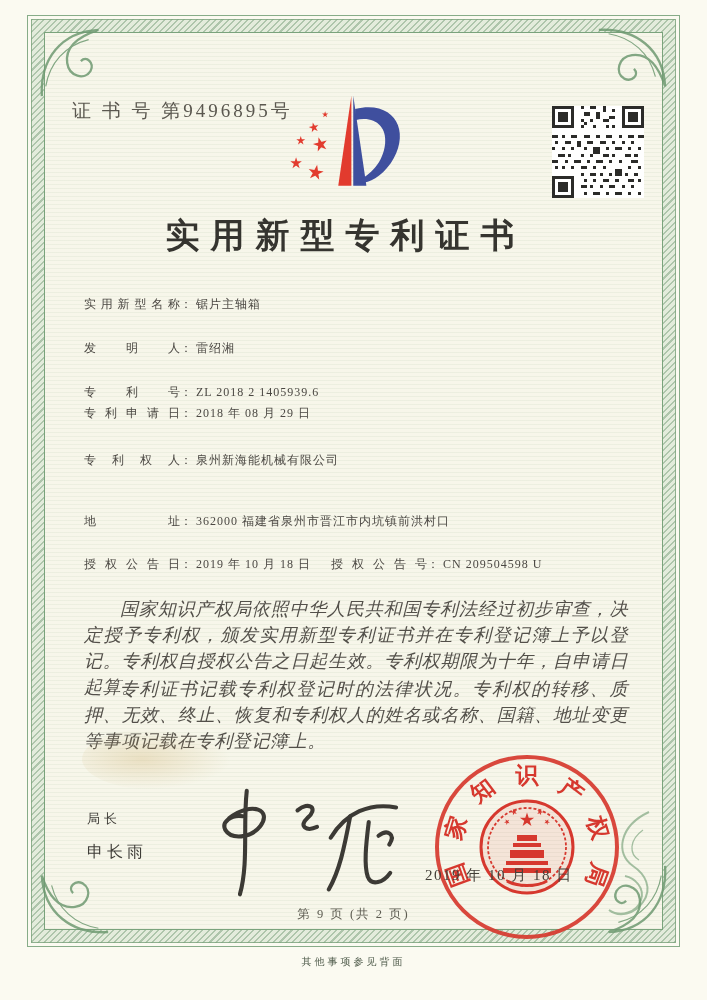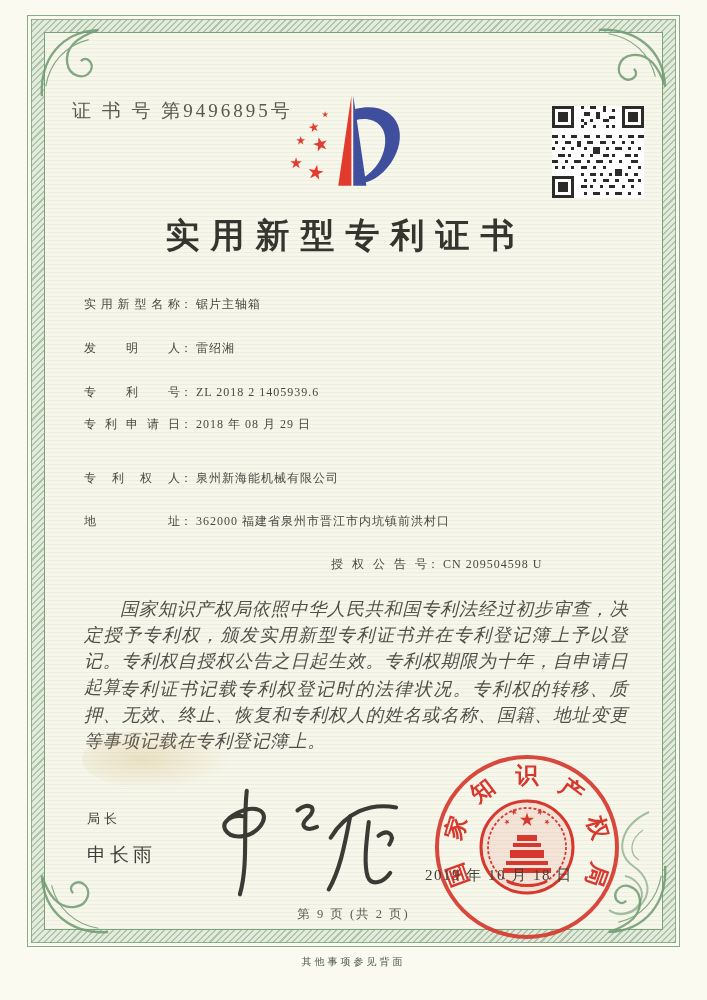--- a/index.html
+++ b/index.html
@@ -43,21 +43,21 @@
   .frow{left:84px;width:545px;font-size:12px;white-space:nowrap;}
   .flabel{display:inline-block;width:96px;text-align:justify;text-align-last:justify;vertical-align:top;}
   .fcolon{display:inline-block;margin-right:4px;}
   .fvalue{letter-spacing:1px;}
   .grantno{position:absolute;left:239px;top:0;white-space:nowrap;padding-left:8px;}
   
   .para{left:84px;width:544px;font-size:18px;line-height:26px;text-indent:2em;
         letter-spacing:.6px;color:#53504a;text-align:justify;font-style:italic;}
   
   .signoff-title{left:87px;top:810px;font-size:13px;letter-spacing:4px;color:#3f3d38;}
-  .signoff-name{left:87px;top:842px;font-size:19px;letter-spacing:4px;color:#3f3d38;}
+  .signoff-name{left:87px;top:842px;font-size:16px;letter-spacing:4px;color:#3f3d38;}
   .sig{left:196px;top:785px;width:205px;height:108px;}
   
   .seal{left:432px;top:752px;width:190px;height:190px;}
   .seal-ring{position:absolute;left:3px;top:3px;width:176px;height:176px;border:4px solid rgba(214,56,46,.92);border-radius:50%;}
   .seal-char{position:absolute;left:50%;top:50%;width:24px;margin-left:-12px;margin-top:-13px;
              font-size:23px;font-weight:bold;color:#d6382e;text-align:center;}
   .emblem{position:absolute;left:45px;top:45px;width:100px;height:100px;}
   .seal-date{left:425px;top:866px;font-size:15px;letter-spacing:1.5px;color:#433f38;z-index:5;}
   
   .page-no{left:0;right:0;top:906px;text-align:center;font-size:12.5px;letter-spacing:2px;color:#5c5b50;}
@@ -140,30 +140,31 @@
 
 <div class="abs frow" style="top:296px">
   <span class="flabel">实用新型名称</span><span class="fcolon">：</span><span class="fvalue">锯片主轴箱</span>
 </div>
 <div class="abs frow" style="top:340px">
   <span class="flabel">发明人</span><span class="fcolon">：</span><span class="fvalue">雷绍湘</span>
 </div>
 <div class="abs frow" style="top:384px">
   <span class="flabel">专利号</span><span class="fcolon">：</span><span class="fvalue">ZL 2018 2 1405939.6</span>
 </div>
-<div class="abs frow" style="top:416px">
+<div class="abs frow" style="top:405px">
   <span class="flabel">专利申请日</span><span class="fcolon">：</span><span class="fvalue">2018 年 08 月 29 日</span>
 </div>
-<div class="abs frow" style="top:470px">
+<div class="abs frow" style="top:452px">
   <span class="flabel">专利权人</span><span class="fcolon">：</span><span class="fvalue">泉州新海能机械有限公司</span>
 </div>
 <div class="abs frow" style="top:513px">
   <span class="flabel">地址</span><span class="fcolon">：</span><span class="fvalue">362000 福建省泉州市晋江市内坑镇前洪村口</span>
 </div>
 <div class="abs frow" style="top:556px">
+  <span><span class="flabel">授权公告日</span><span class="fcolon">：</span><span class="fvalue">2019 年 10 月 18 日</span></span>
   <span class="grantno"><span class="flabel">授权公告号</span><span class="fcolon">：</span><span class="fvalue">CN 209504598 U</span></span>
 </div>
 
 <div class="abs para" style="top:596px">国家知识产权局依照中华人民共和国专利法经过初步审查，决定授予专利权，颁发实用新型专利证书并在专利登记簿上予以登记。专利权自授权公告之日起生效。专利权期限为十年，自申请日起算。</div>
 <div class="abs para" style="top:676px">专利证书记载专利权登记时的法律状况。专利权的转移、质押、无效、终止、恢复和专利权人的姓名或名称、国籍、地址变更等事项记载在专利登记簿上。</div>
 
 <div class="abs stain"></div>
 
 <div class="abs signoff-title">局长</div>
 <div class="abs signoff-name">申长雨</div>

